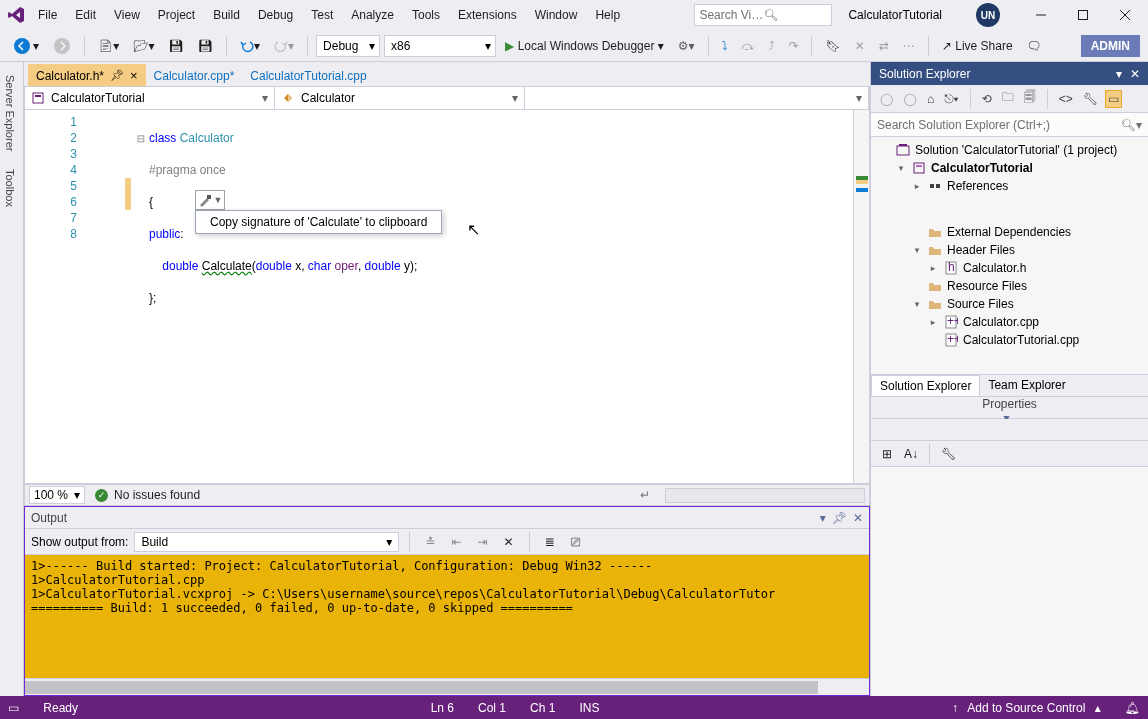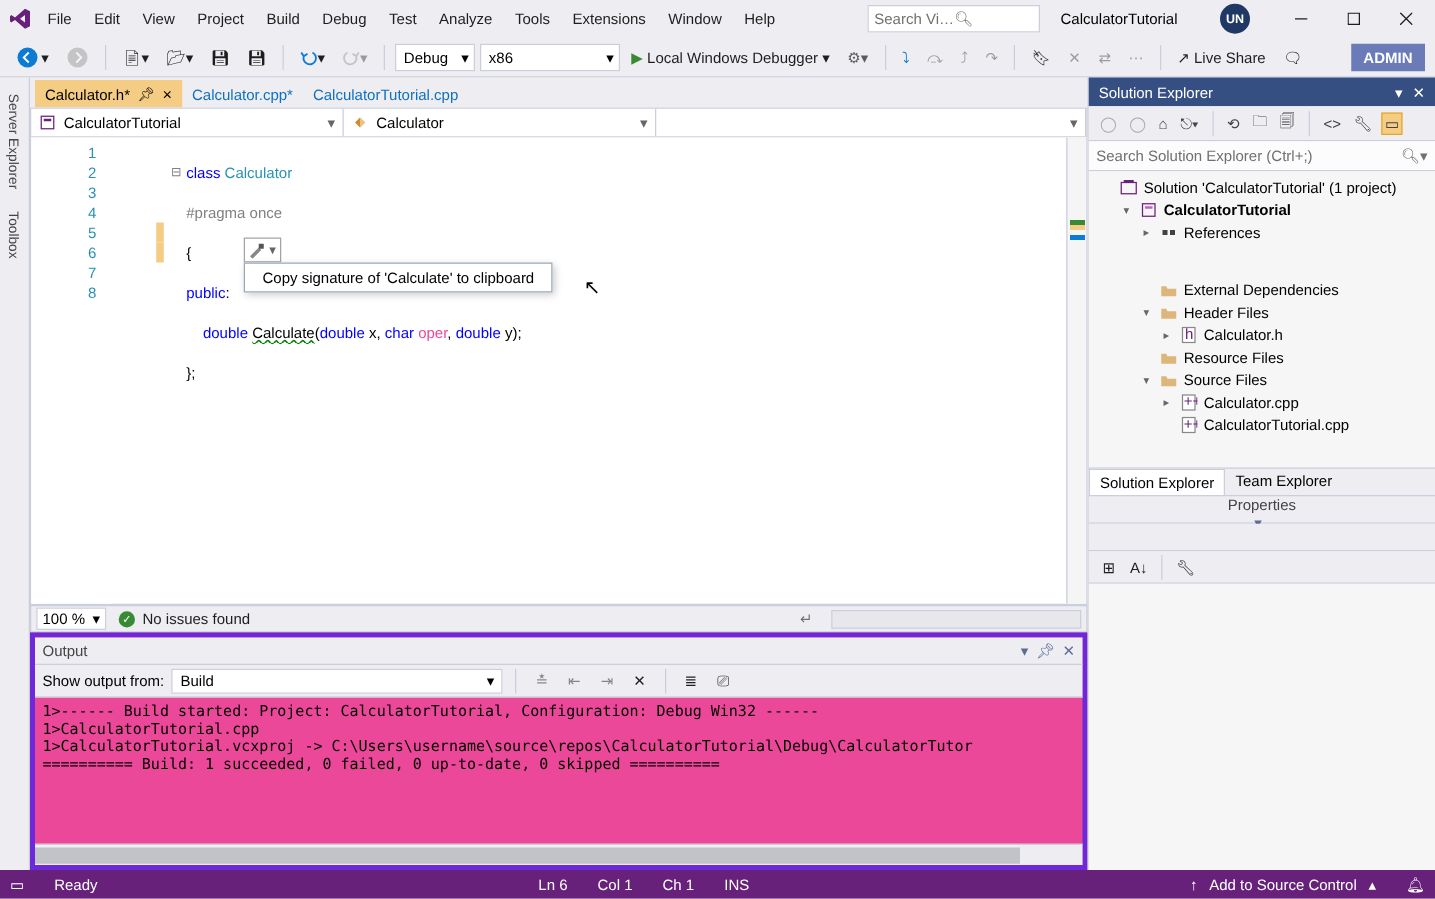--- a/index.html
+++ b/index.html
@@ -49,21 +49,21 @@
 .ov-ruler .mk { position:absolute; left:2px; width:12px; height:4px; }
 .quickfix { position:absolute; left:170px; top:80px; width:30px; height:20px; border:1px solid #a2a4a5; background:#fff; display:flex; align-items:center; justify-content:center; gap:2px; }
 .qf-menu { position:absolute; left:170px; top:100px; border:1px solid #9ba7b7; background:#fff; box-shadow:2px 2px 6px rgba(0,0,0,0.2); }
 .qf-item { padding:4px 14px; white-space:nowrap; }
 .qf-item.sel { background:#c9def5; }
 .cursor-arrow { position:absolute; left:442px; top:110px; font-size:16px; color:#000; pointer-events:none; }
 .editor-status { height:22px; border:1px solid #cccedb; border-top:1px solid #cccedb; background:#eeeef2; display:flex; align-items:center; gap:10px; padding:0 4px; }
 .zoom-combo { width:56px; height:18px; border:1px solid #cccedb; background:#fff; padding:0 4px; display:flex; align-items:center; }
 .no-issues { display:flex; align-items:center; gap:6px; color:#1e1e1e; }
 .ok-circle { width:13px; height:13px; border-radius:50%; background:#388a34; display:flex; align-items:center; justify-content:center; color:#fff; font-size:9px; }
-.output-panel { border:4px solid #6d28d9; display:flex; flex-direction:column; background:#ec4899; }
+.output-panel { border:1px solid #6d28d9; display:flex; flex-direction:column; background:#eab308; }
 .panel-header { height:22px; background:#eeeef2; display:flex; align-items:center; padding:0 6px; border-bottom:1px solid #cccedb; }
 .panel-title { flex:1; color:#444; }
 .panel-btns { display:flex; gap:6px; color:#5d6b99; }
 .output-tb { height:26px; background:#eeeef2; display:flex; align-items:center; gap:6px; padding:0 6px; border-bottom:1px solid #cccedb; }
 .output-combo { width:265px; height:20px; border:1px solid #cccedb; background:#fff; padding:0 6px; display:flex; align-items:center; }
 .output-text { flex:1; font-family:Consolas,monospace; font-size:12px; padding:4px 6px; white-space:pre; overflow:hidden; }
 .output-scroll { height:17px; background:#eeeef2; border-top:1px solid #cccedb; position:relative; }
 .output-scroll .thumb { position:absolute; left:0; top:2px; height:13px; width:94%; background:#c2c3c9; }
 .right-pane { width:278px; display:flex; flex-direction:column; border-left:1px solid #cccedb; }
 .se-header { height:23px; background:#364f83; color:#fff; display:flex; align-items:center; padding:0 8px; }
@@ -265,21 +265,21 @@
           <div></div>
           <div></div>
           <div></div>
           <div></div>
       </div>
       <div class="code-lines">
 <div class="cl"><span class="kw">class</span> <span class="typ">Calculator</span></div>
 <div class="cl"><span class="dir">#pragma once</span></div>
 <div class="cl">{</div>
 <div class="cl"><span class="kw">public</span>:</div>
-<div class="cl">    <span class="kw">double</span> <span class="squiggle">Calculate</span>(<span class="kw">double</span> x, <span class="kw">char</span> <span style="color:#ec4899">oper</span>, <span class="kw">double</span> y);</div>
+<div class="cl">    <span class="kw">double</span> <span class="squiggle">Calculate</span>(<span class="kw">double</span> x, <span class="kw">char</span> <span style="color:#701a75">oper</span>, <span class="kw">double</span> y);</div>
 <div class="cl">};</div>
 <div class="cl"></div>
 <div class="cl"></div>
       </div>
       <div class="ov-ruler">
         <div class="mk" style="top:66px;background:#388a34"></div>
         <div class="mk" style="top:70px;background:#f5cc84"></div>
         <div class="mk" style="top:78px;background:#0d7ad3"></div>
       </div>
       <div class="quickfix">

